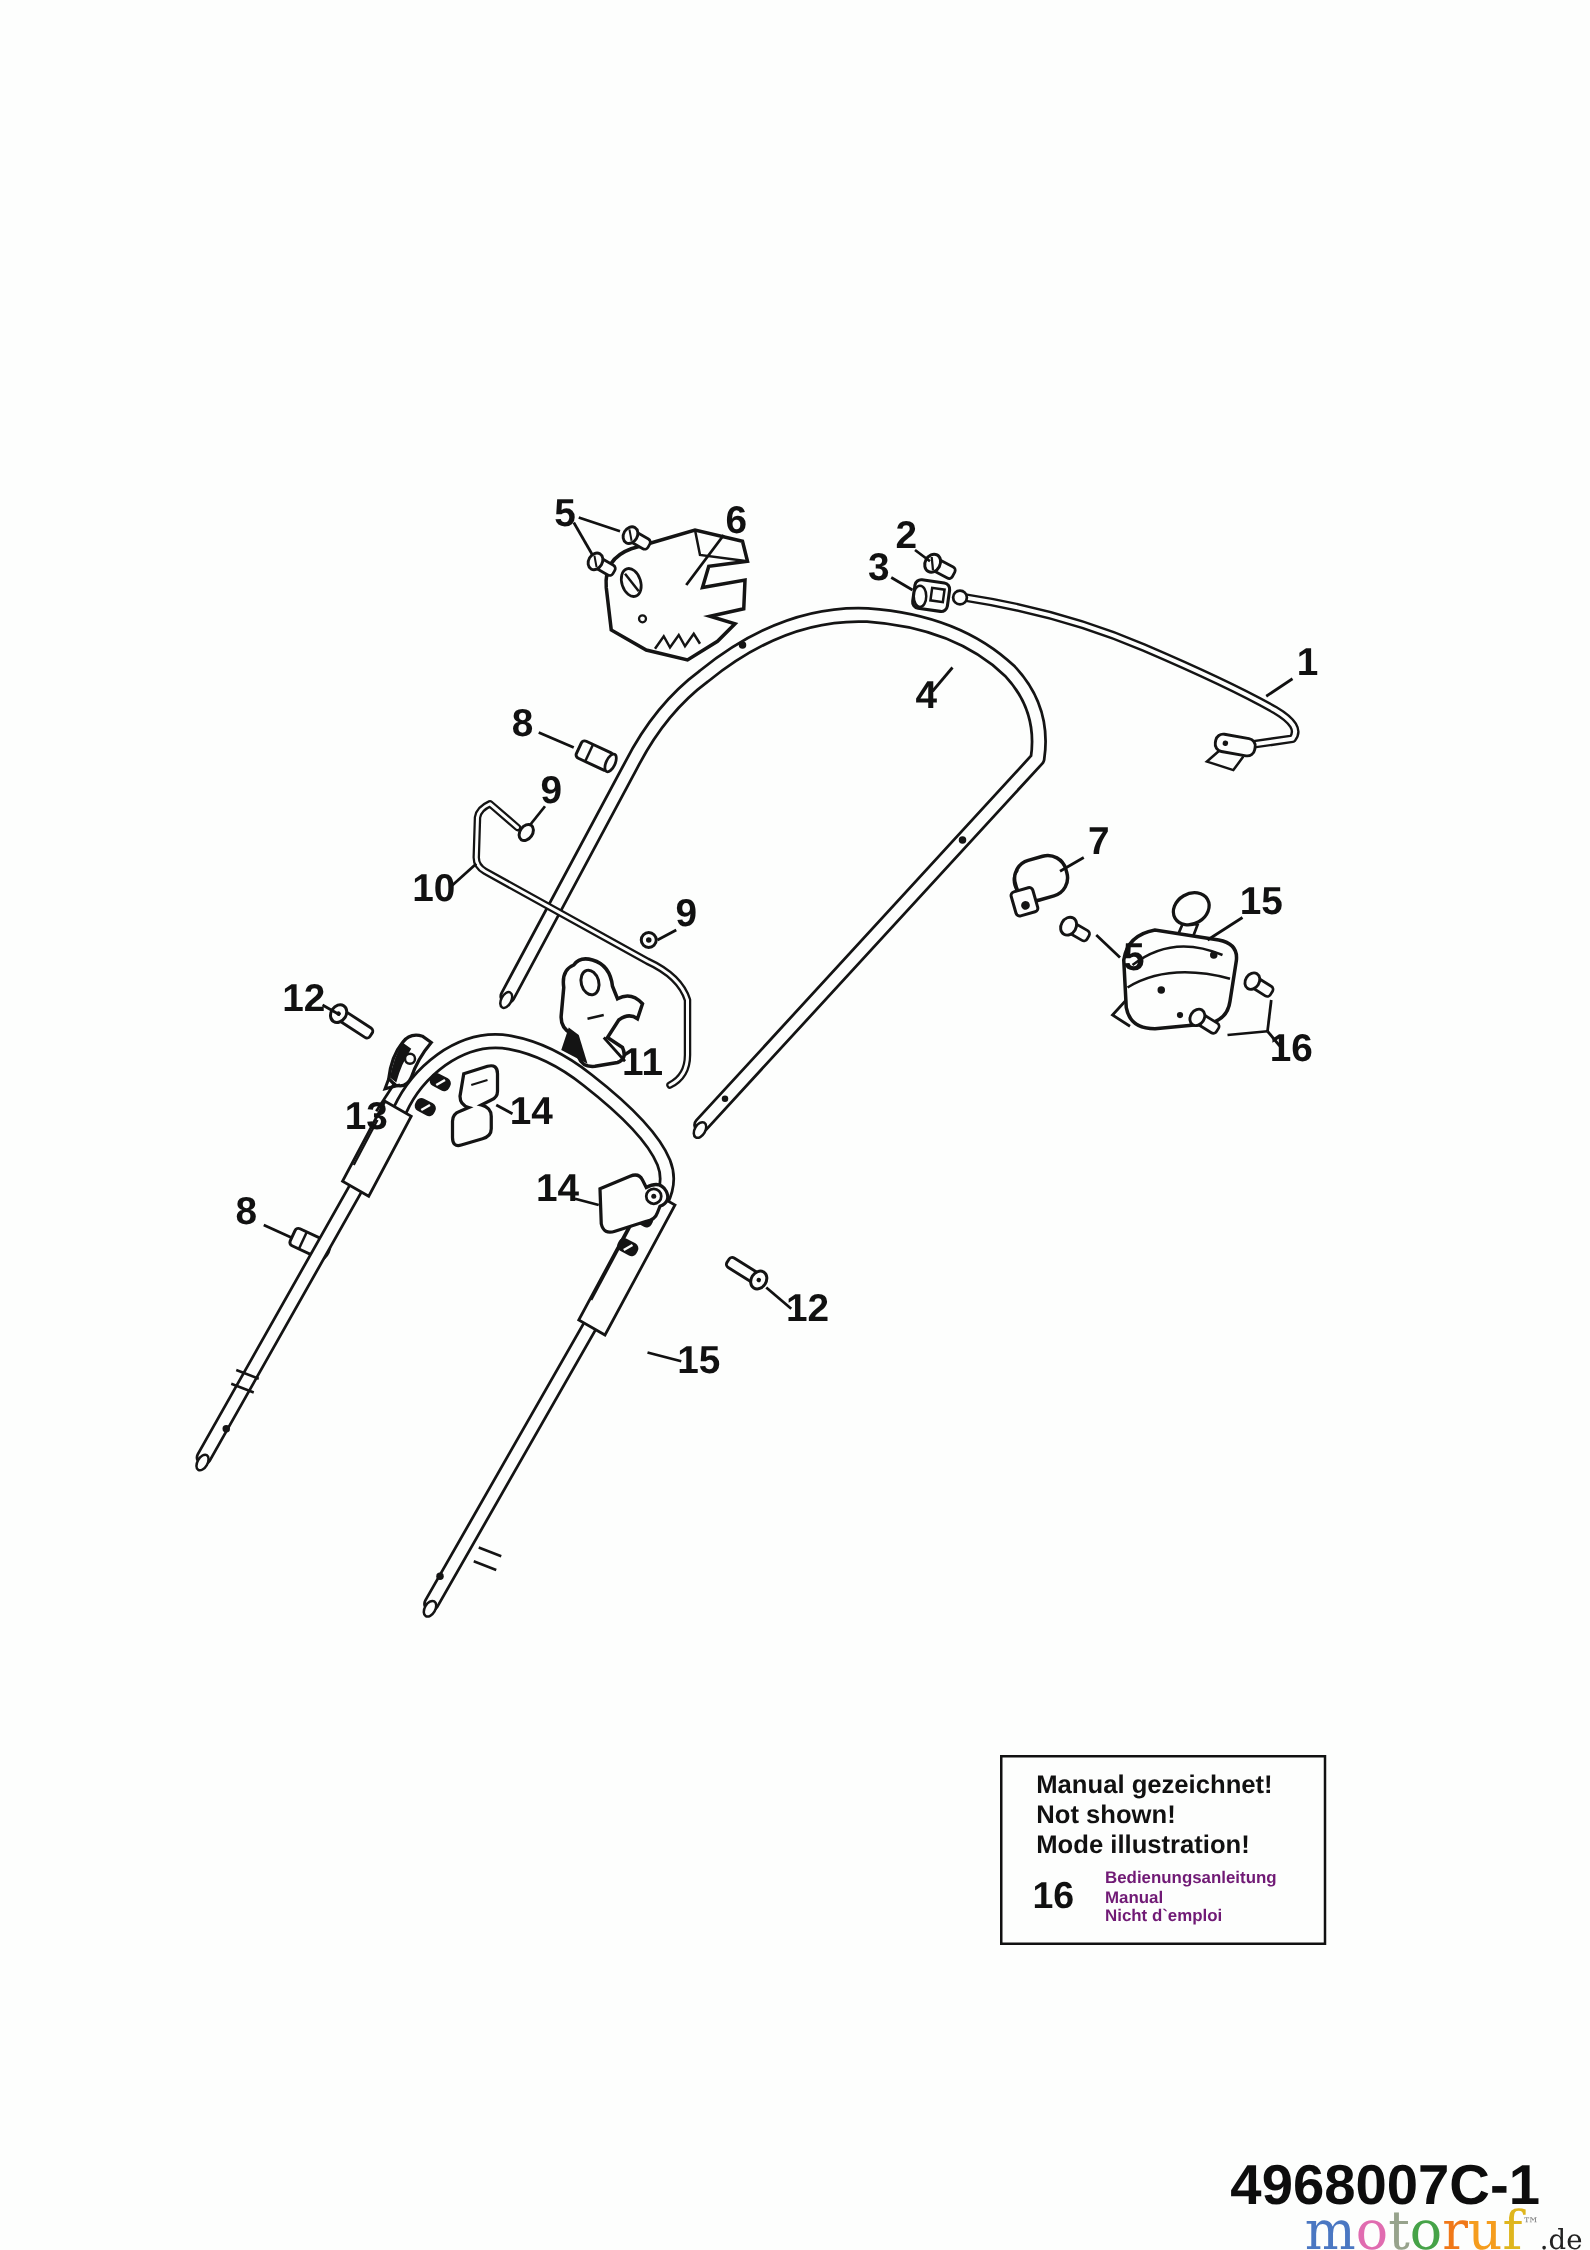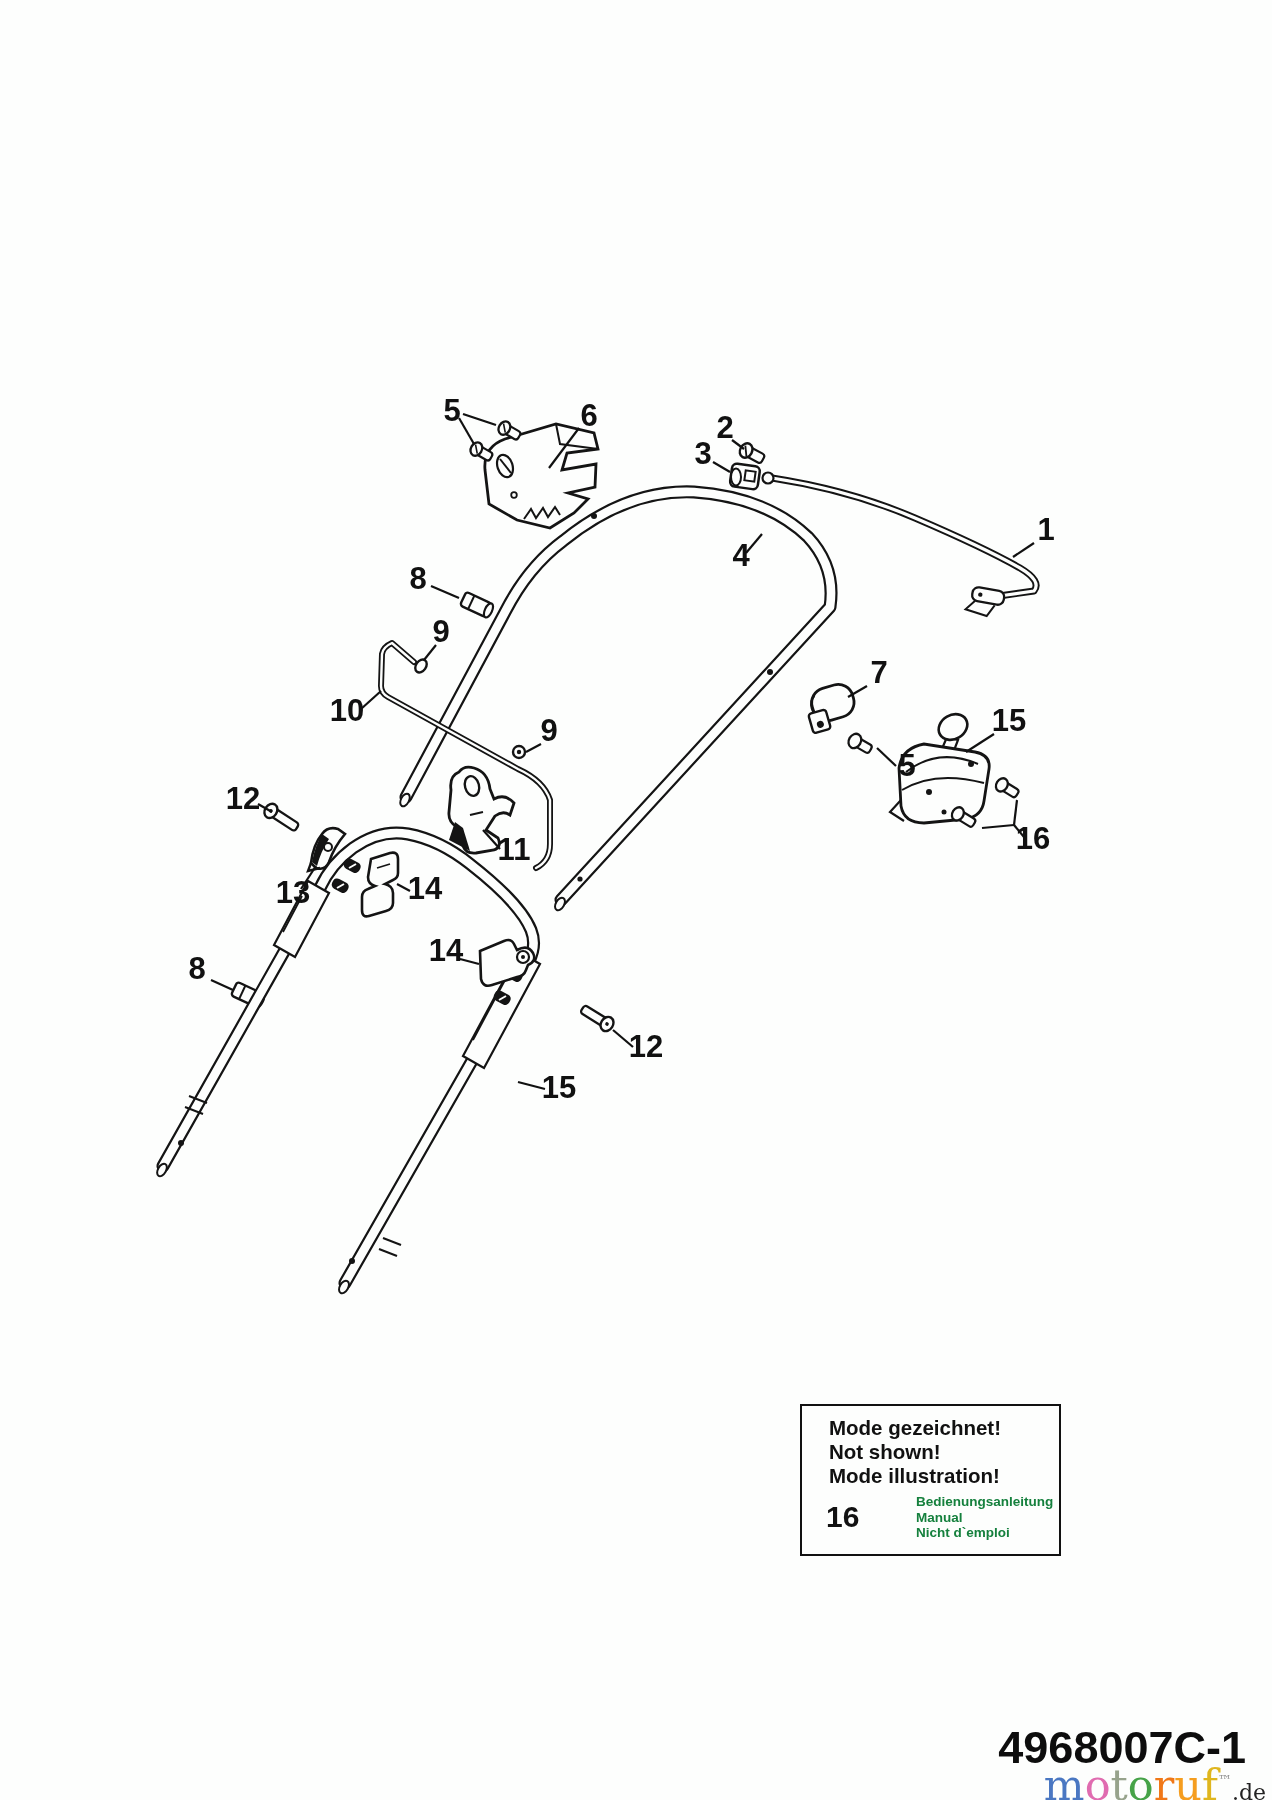--- a/index.html
+++ b/index.html
@@ -22,24 +22,24 @@
   .plabel{font-family:"Liberation Sans",sans-serif;font-weight:bold;font-size:31px;fill:#111;text-anchor:middle;}
   .leader{stroke:#111;stroke-width:2.2;fill:none;}
 
   .info-box{
     position:absolute;left:800px;top:1404px;width:261px;height:152px;
     border:2px solid #111;background:#fdfefd;box-sizing:border-box;
   }
   .info-title{margin:10px 0 0 27px;font-weight:bold;font-size:20.5px;line-height:24px;color:#111;}
   .info-row{display:flex;margin:6px 0 0 24px;align-items:flex-start;}
   .info-num{font-weight:bold;font-size:30px;color:#111;width:58px;margin-top:6px;}
-  .info-small{font-weight:bold;font-size:13.5px;line-height:15.5px;color:#15803d;margin-left:32px;}
+  .info-small{font-weight:bold;font-size:13.5px;line-height:15.5px;color:#701a75;}
 
   .footer{position:absolute;right:6px;top:1722px;width:460px;text-align:right;}
-  .part-code{font-weight:bold;font-size:45px;color:#0d0d0d;letter-spacing:0px;margin-right:20px;}
+  .part-code{font-weight:bold;font-size:45px;color:#0d0d0d;letter-spacing:0px;margin-right:34px;}
   .logo-line{margin-top:-14px;font-family:"DejaVu Serif",serif;font-size:43px;line-height:40px;}
   .logo-line span{letter-spacing:0px;}
   .logo-suffix{font-size:22px;color:#222;font-family:"DejaVu Serif",serif;}
 </style>
 </head>
 <body>
 
 <div class="stage">
 <svg viewBox="0 0 1272 1800" width="1272" height="1800">
 
@@ -258,21 +258,21 @@
         <line x1="1017" y1="800" x2="1014" y2="825" class="leader"></line>
         <line x1="982" y1="828" x2="1014" y2="825" class="leader"></line>
         <line x1="1014" y1="825" x2="1024" y2="837" class="leader"></line>
         <text x="1033" y="849" class="plabel">16</text>
       </g>
 </svg>
 </div>
 
 <div class="info-box">
   <div class="info-title">
-    <div>Mode gezeichnet!</div>
+    <div>Manual gezeichnet!</div>
     <div>Not shown!</div>
     <div>Mode illustration!</div>
   </div>
   <div class="info-row">
     <div class="info-num">16</div>
     <div class="info-small">
       <div>Bedienungsanleitung</div>
       <div>Manual</div>
       <div>Nicht d`emploi</div>
     </div>

